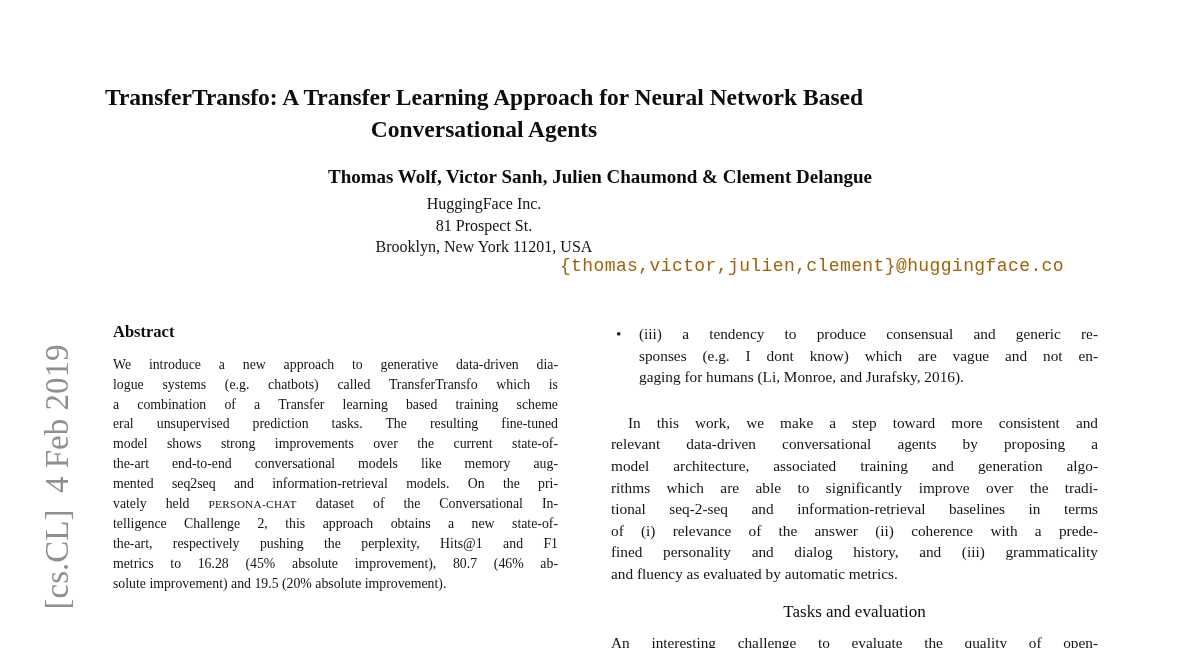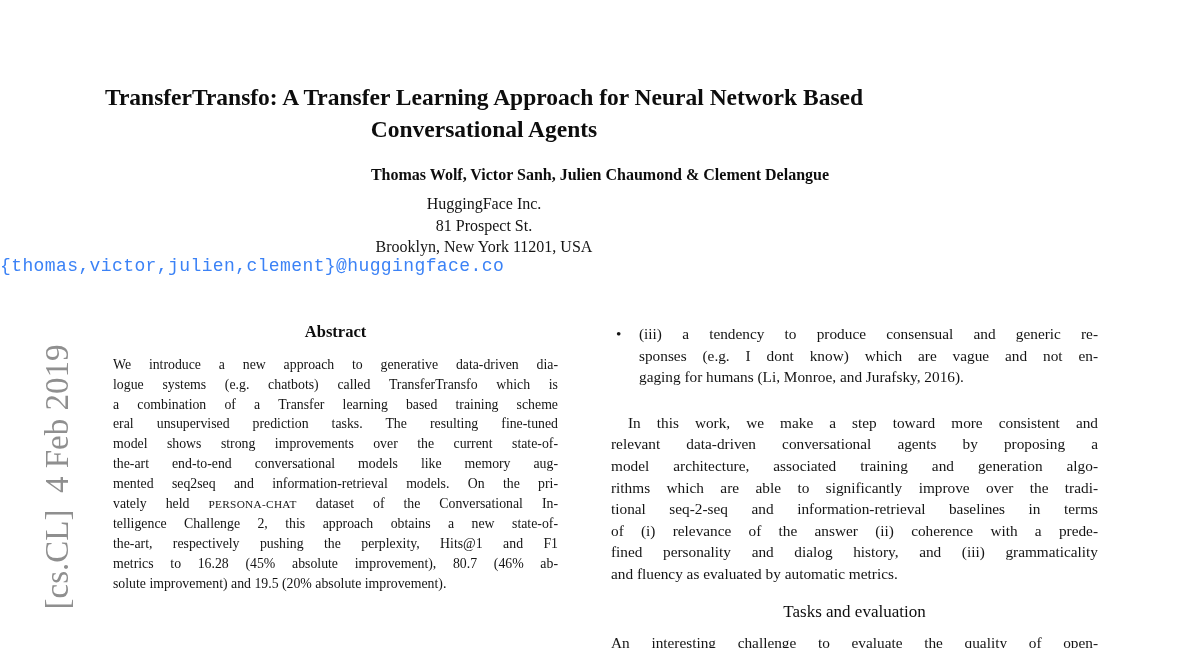--- a/index.html
+++ b/index.html
@@ -30,39 +30,39 @@
   }
 
   
   .title {
     position: absolute; top: 81px; left: 0; width: 968px;
     text-align: center; font-weight: bold; font-size: 23.5px; line-height: 32px;
     color: #0d0d0d;
   }
   .authors {
     position: absolute; top: 166px; left: 0; width: 1200px;
-    text-align: center; font-weight: bold; font-size: 16px;
+    text-align: center; font-weight: bold; font-size: 19px;
     color: #0d0d0d;
   }
   .affiliation {
     position: absolute; top: 193px; left: 0; width: 968px;
     text-align: center; font-size: 16px; line-height: 21.5px;
   }
   .email {
     position: absolute; top: 256px; left: 0; width: 1064px;
-    text-align: left; font-family: "Liberation Mono", monospace;
-    font-size: 18px; color: #3b82f6; letter-spacing: 0.4px;
+    text-align: right; font-family: "Liberation Mono", monospace;
+    font-size: 18px; color: #a16207; letter-spacing: 0.4px;
   }
 
   
   .left-col {
     position: absolute; left: 113px; top: 322px; width: 445px;
   }
   .abstract-heading {
-    text-align: center; font-weight: bold; font-size: 16.5px;
+    text-align: left; font-weight: bold; font-size: 16.5px;
     margin: 0 0 13px 0; color: #0d0d0d;
   }
   .abstract-body { font-size: 13.8px; line-height: 19.8px; }
 
   .right-col {
     position: absolute; left: 611px; top: 323px; width: 487px;
     font-size: 15.3px; line-height: 21.6px;
   }
   .bullet-row { display: flex; }
   .bullet-marker { width: 23px; flex: none; padding-left: 5px; }

